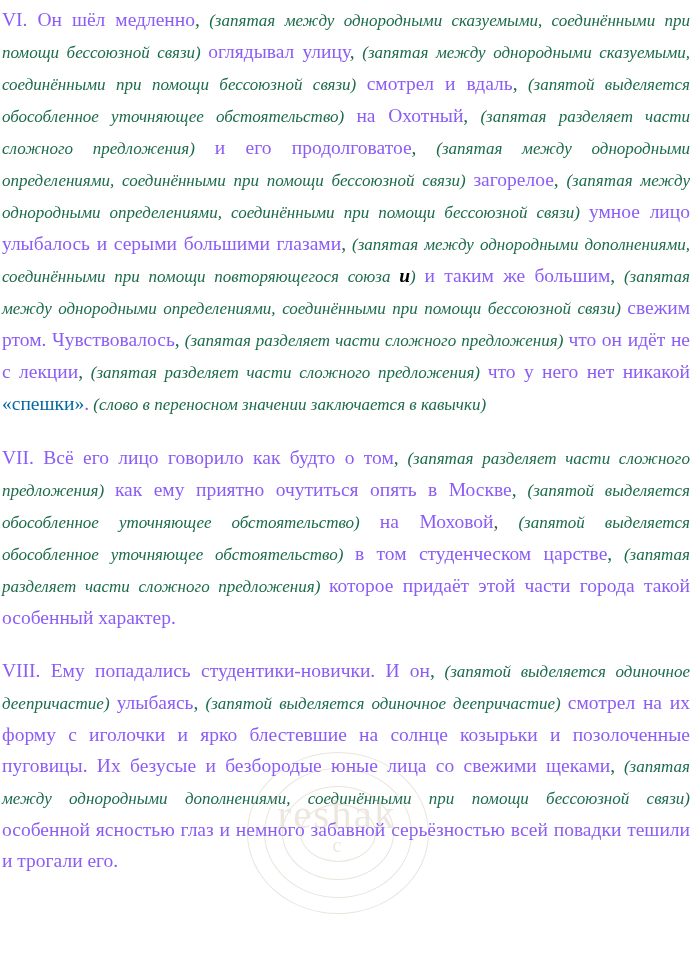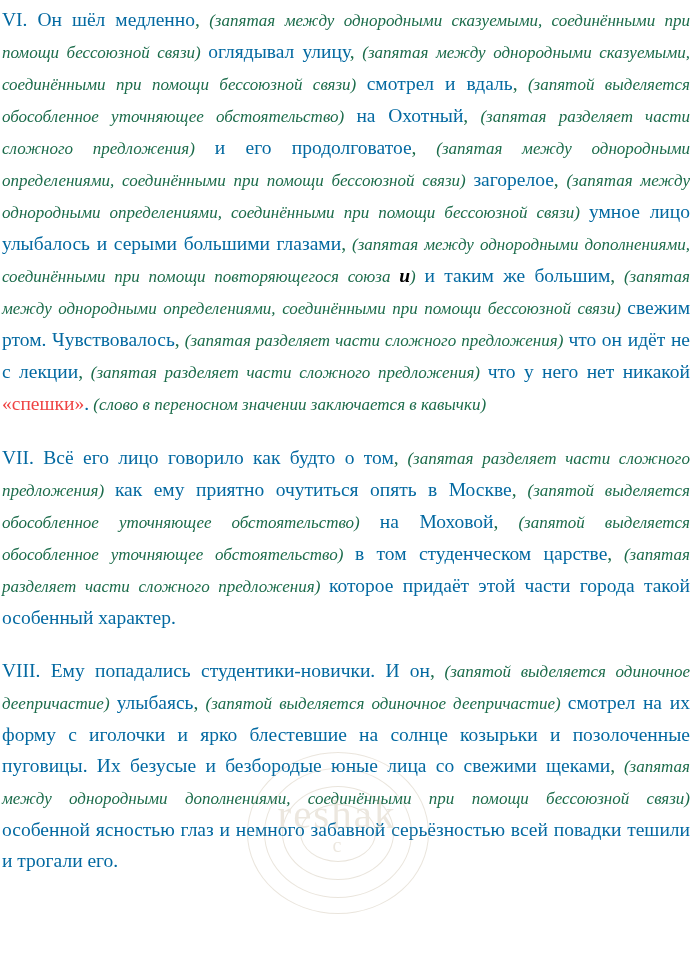--- a/index.html
+++ b/index.html
@@ -27,32 +27,32 @@
     line-height: 31px;
     text-align: justify;
     text-justify: inter-word;
     margin: 0 0 22px 0;
     hyphens: none;
   }
   .para:last-child {
     margin-bottom: 12px;
   }
   .plain {
-    color: #0369a1;
+    color: #8b5cf6;
   }
   .note {
     color: #1b6b4a;
     font-style: italic;
     font-size: 17px;
   }
   .comma {
     color: #1b6b4a;
   }
   .quoted {
-    color: #ef4444;
+    color: #0369a1;
   }
   .bold-i {
     font-weight: bold;
     font-style: italic;
   }
   .watermark {
     position: absolute;
     left: 212px;
     top: 742px;
     width: 250px;

